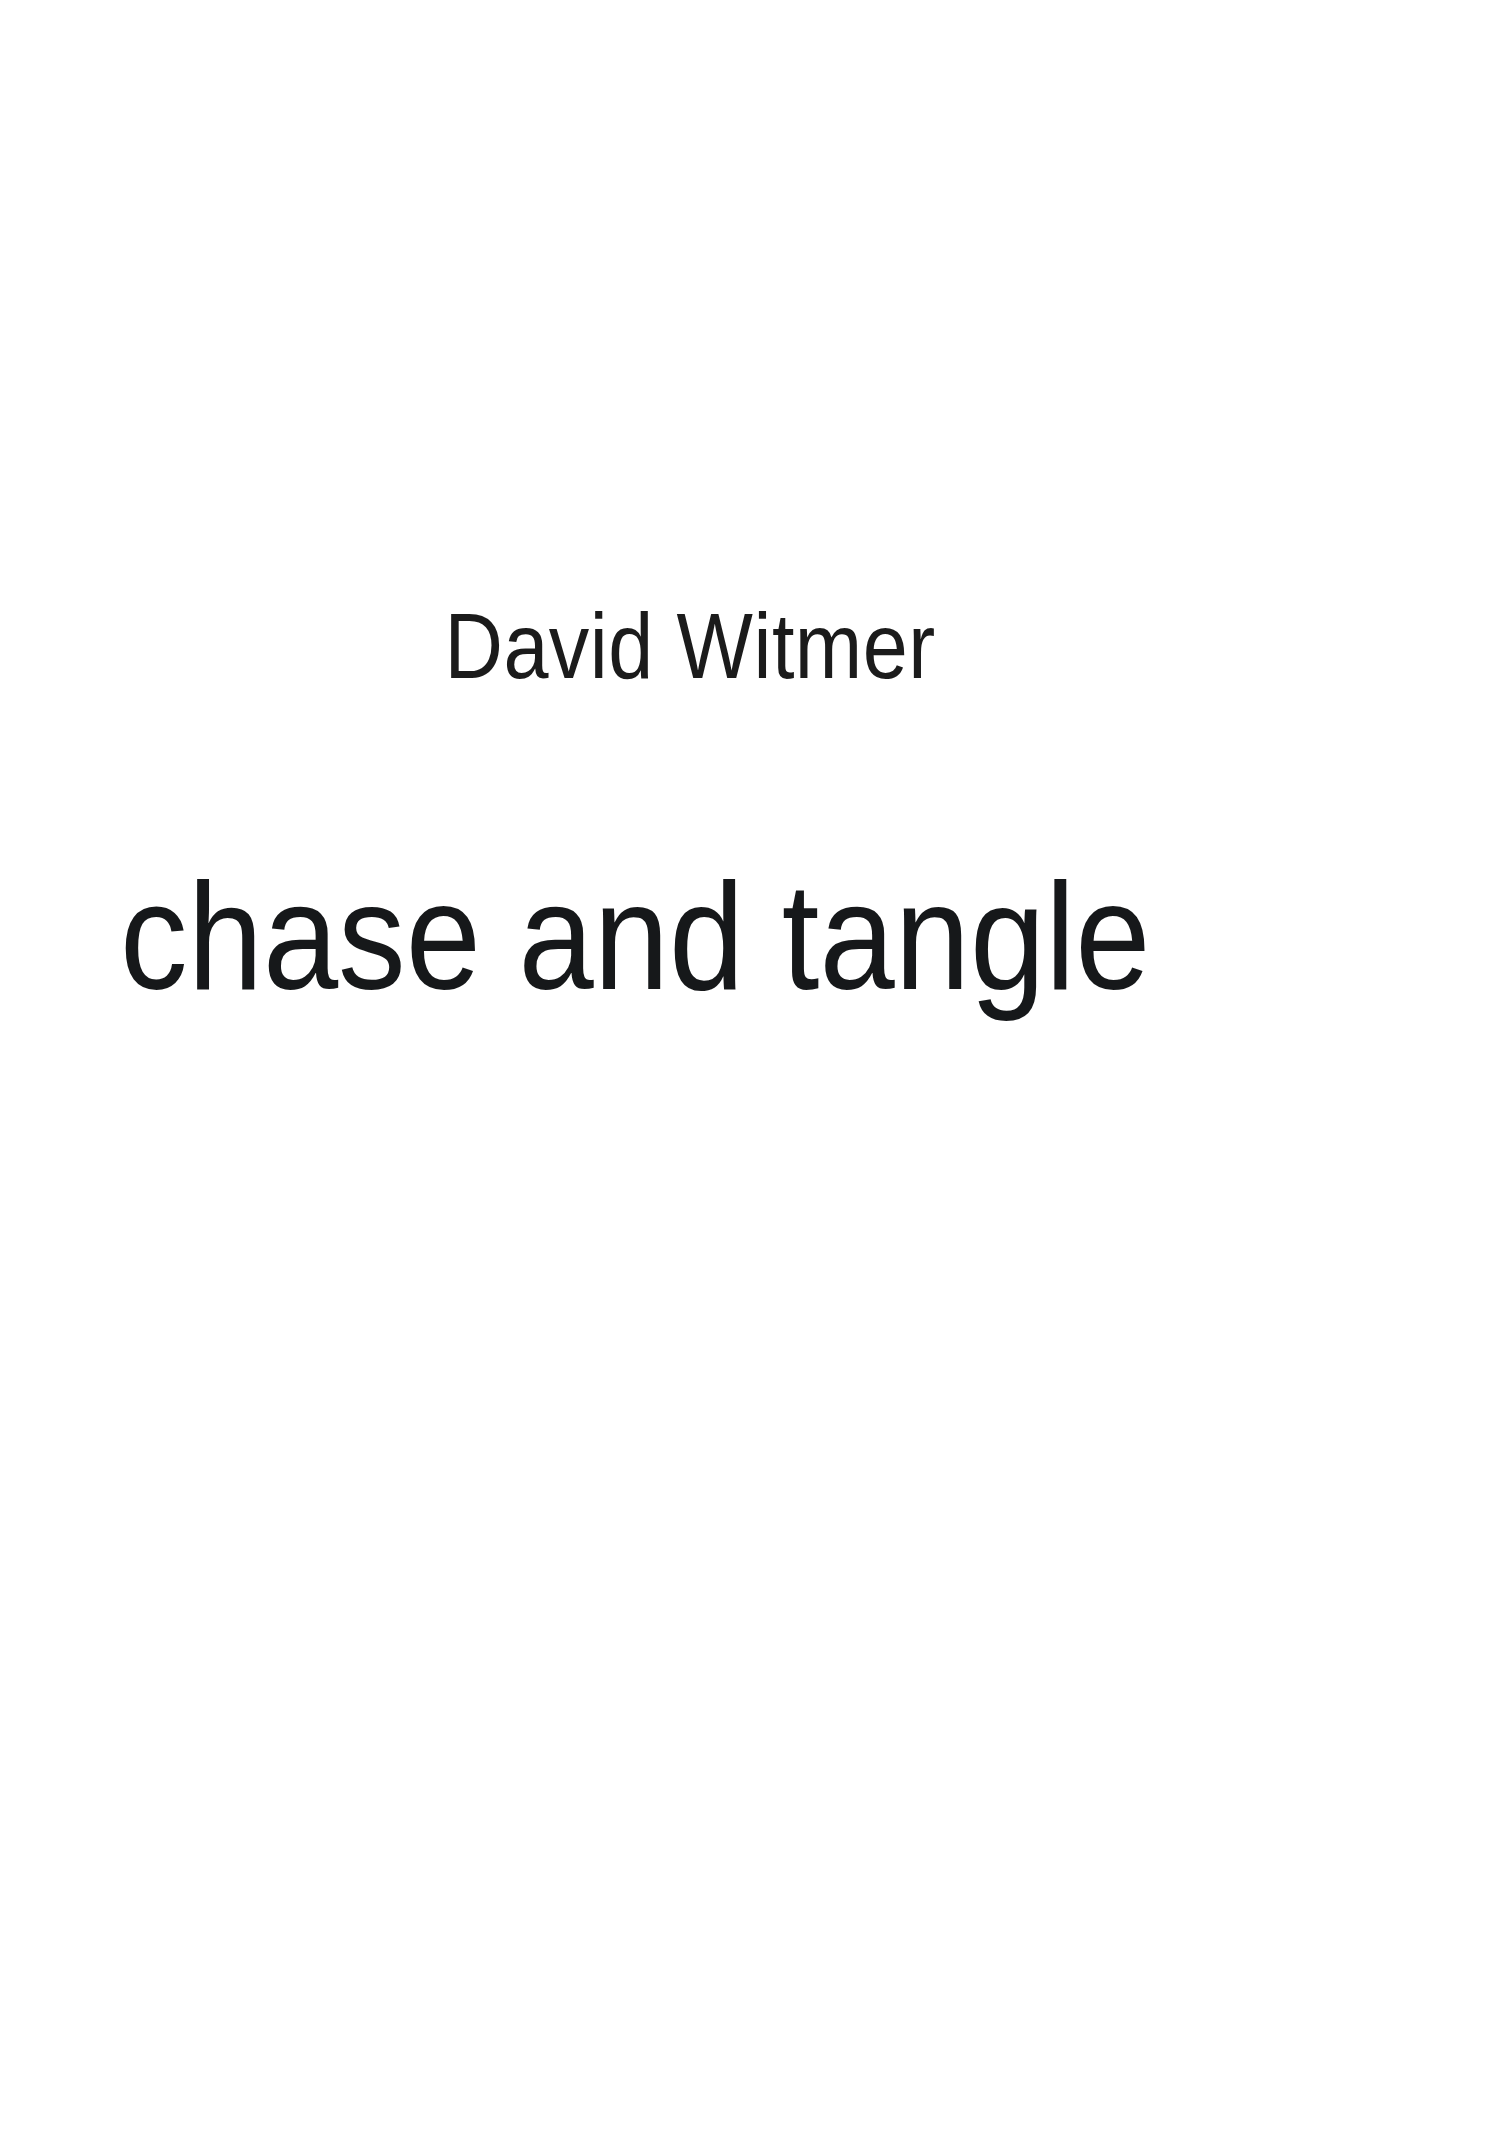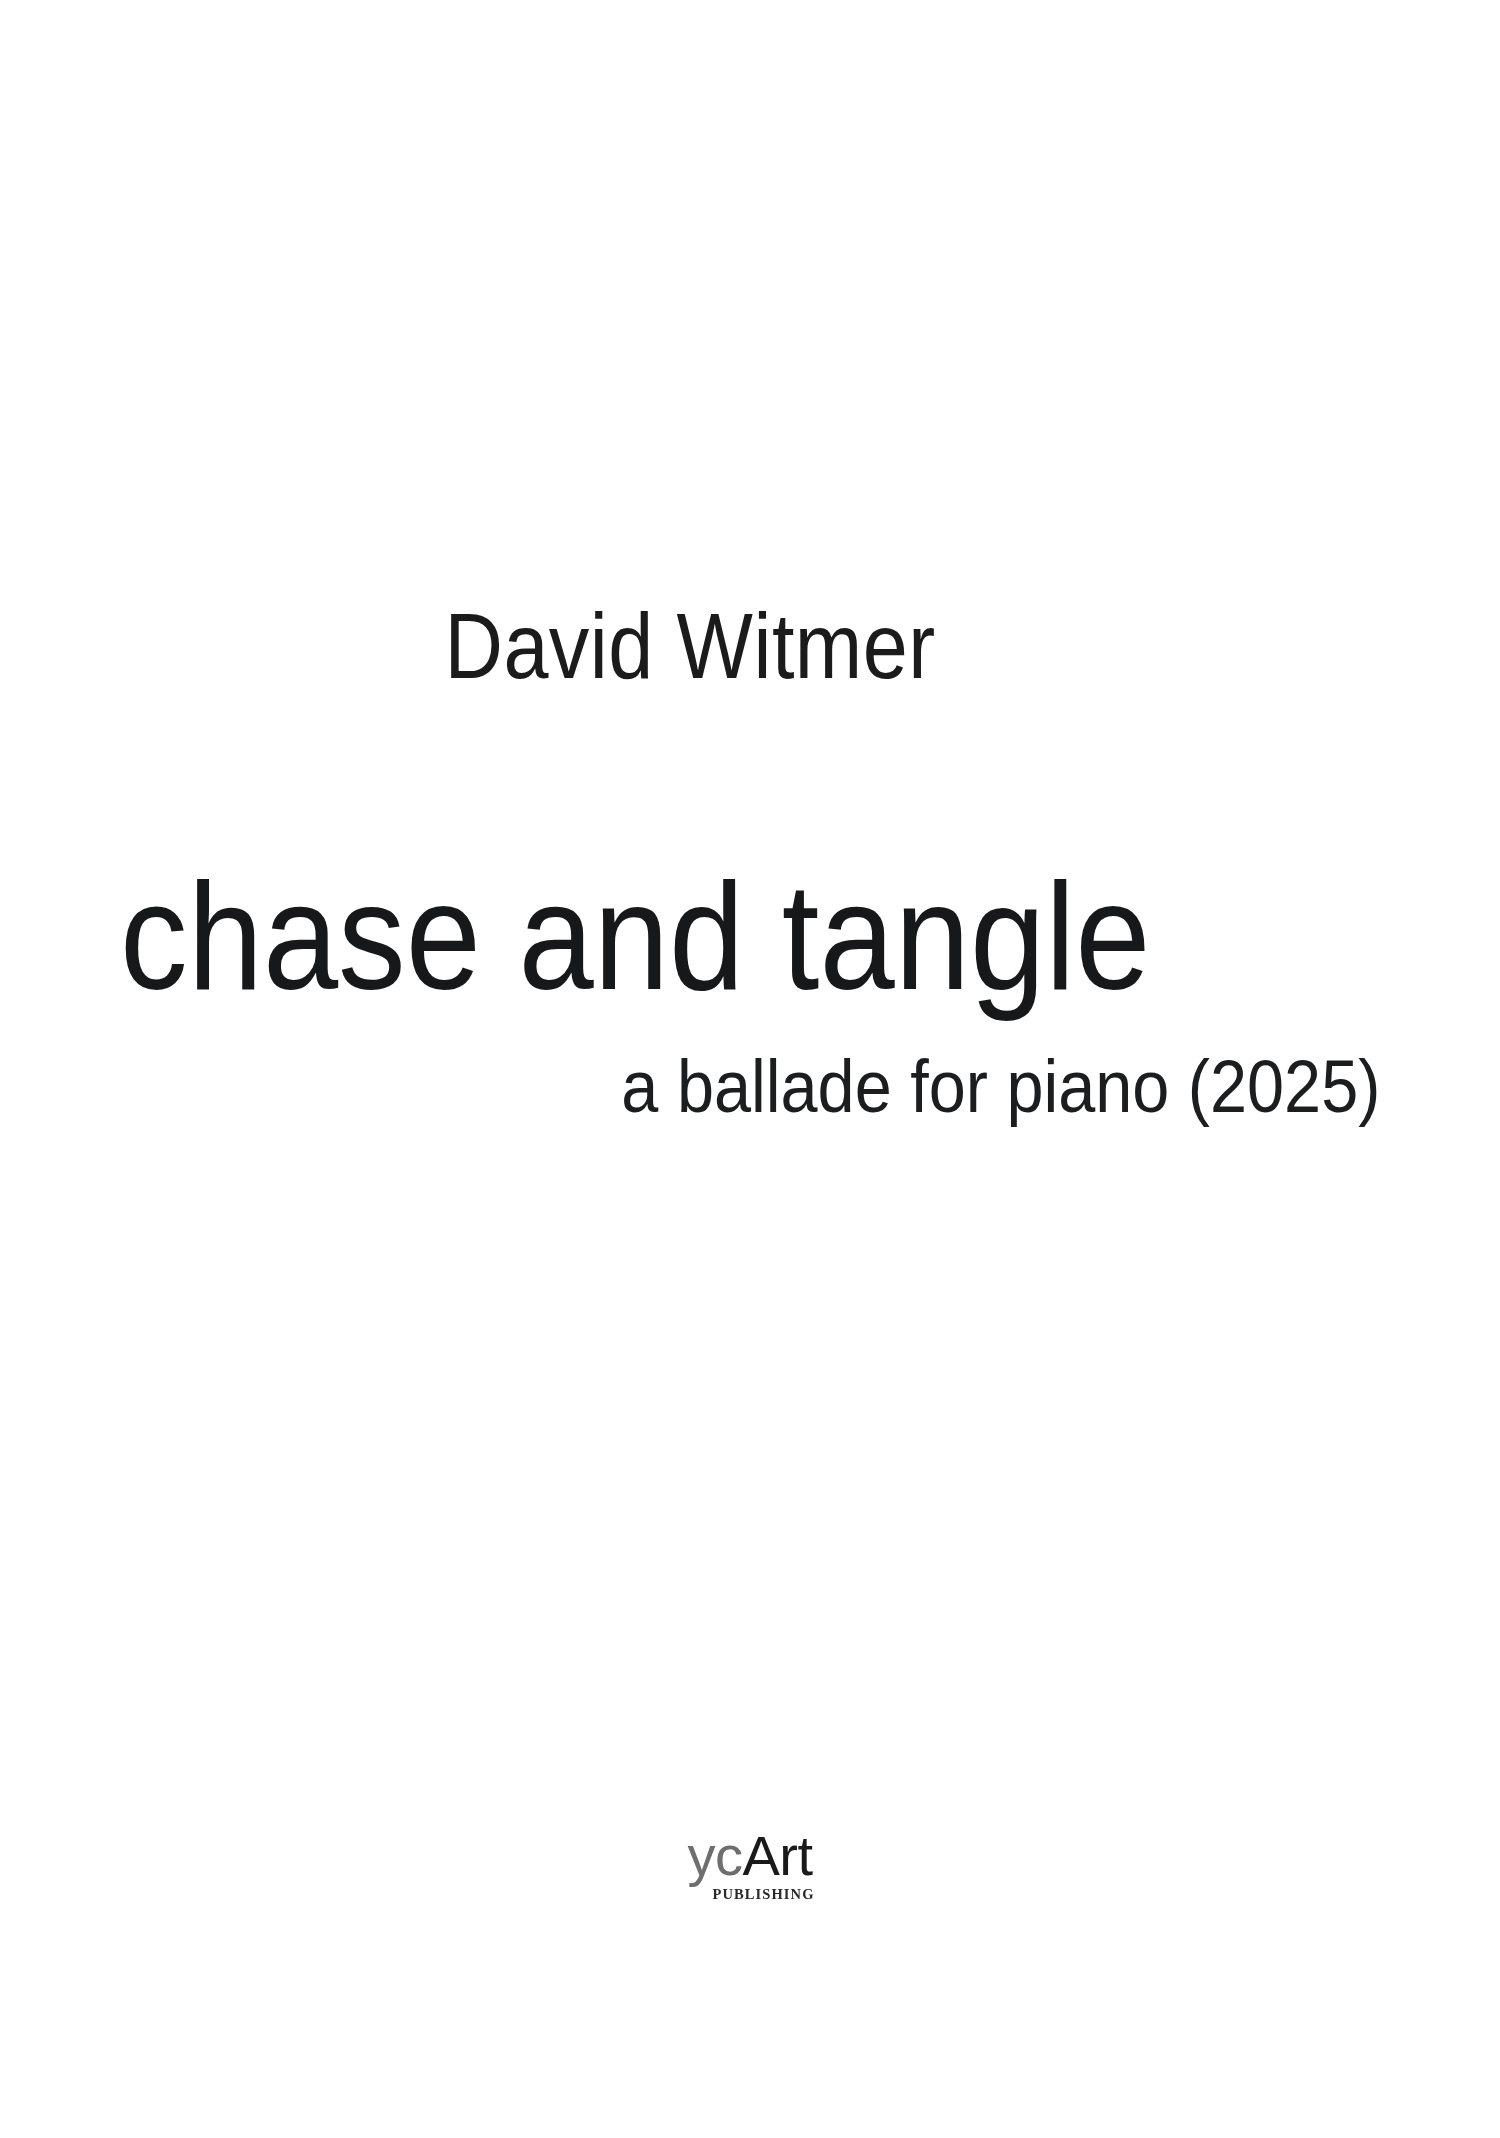--- a/index.html
+++ b/index.html
@@ -133,24 +133,15 @@
 <div class="page">
 
   <div class="composer-block">
     <span class="composer-name">David Witmer</span>
   </div>
 
   <div class="title-block">
     <span class="work-title">chase and tangle</span>
   </div>
 
-  <div class="subtitle-block">
-    <span class="work-subtitle">a ballade for piano (2025)</span>
-  </div>
 
-  <div class="publisher-block">
-    <span class="logo">
-      <span class="logo-wordmark"><span class="logo-yc">yc</span><span class="logo-art">Art</span></span>
-      <span class="logo-publishing">PUBLISHING</span>
-    </span>
-  </div>
 
 </div>
 
 </body></html>

